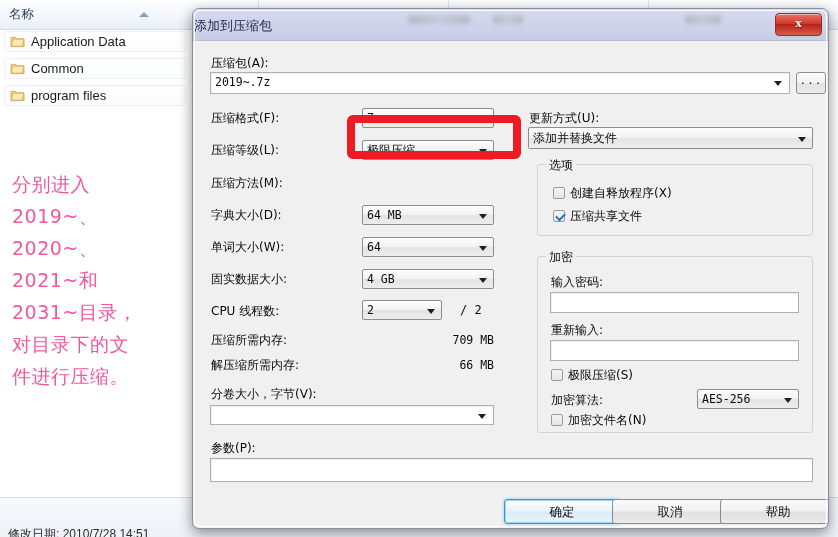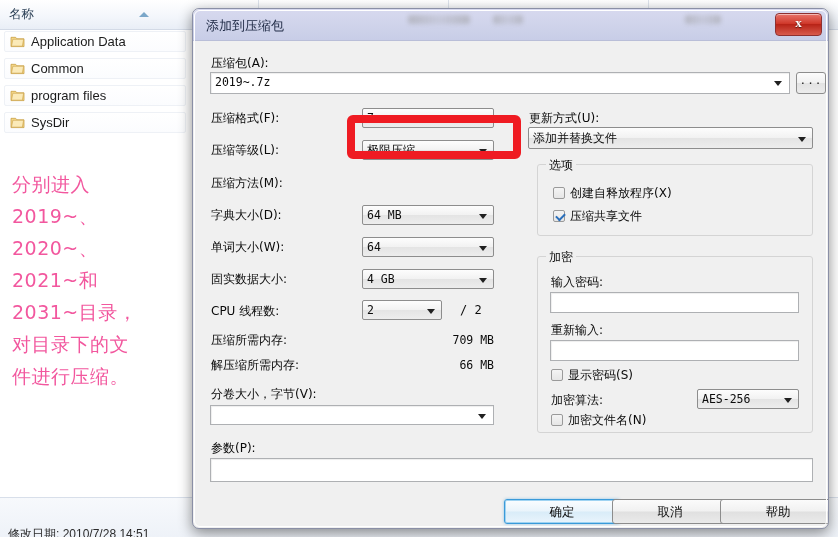--- a/index.html
+++ b/index.html
@@ -74,21 +74,21 @@
     border-radius:6px;pointer-events:none;z-index:30;
   }
   .titlebar{
     position:absolute;left:0;top:0;width:100%;height:32px;
     background:linear-gradient(#d7d9ef,#cfd3ea 55%,#c8cde7);
     border-bottom:1px solid #b9bed8;
     border-radius:6px 6px 0 0;
     box-sizing:border-box;
   }
   .titlebar .ttl{
-    position:absolute;left:13px;top:8px;font-size:13px;color:#1c2742;
+    position:absolute;left:1px;top:8px;font-size:13px;color:#1c2742;
     font-family:"DejaVu Sans","Liberation Sans",sans-serif;
   }
   .blur-ghost{
     position:absolute;top:6px;height:9px;border-radius:3px;
     background:linear-gradient(90deg,rgba(150,150,150,.45),rgba(150,150,150,.18),rgba(150,150,150,.45));
     filter:blur(2px);
   }
   .btn-close{
     position:absolute;right:6px;top:4px;width:45px;height:21px;
     border:1px solid #8e3030;border-radius:4px;
@@ -239,27 +239,20 @@
         <path d="M3 4.6h11.6l-1.4 7.4H1.5z" fill="#fbeab8" stroke="#c59a3d" stroke-width="0.6"></path>
       </svg>
       <div class="lbl">Common</div>
     </div>
     <div class="ex-row">
       <svg class="folder-ic" viewBox="0 0 16 14">
         <path d="M1 2.5h5l1.4 1.6H15v8.4H1z" fill="#f5d98b" stroke="#c59a3d" stroke-width="0.8"></path>
         <path d="M3 4.6h11.6l-1.4 7.4H1.5z" fill="#fbeab8" stroke="#c59a3d" stroke-width="0.6"></path>
       </svg>
       <div class="lbl">program files</div>
-    </div>
-    <div class="ex-row">
-      <svg class="folder-ic" viewBox="0 0 16 14">
-        <path d="M1 2.5h5l1.4 1.6H15v8.4H1z" fill="#f5d98b" stroke="#c59a3d" stroke-width="0.8"></path>
-        <path d="M3 4.6h11.6l-1.4 7.4H1.5z" fill="#fbeab8" stroke="#c59a3d" stroke-width="0.6"></path>
-      </svg>
-      <div class="lbl">SysDir</div>
     </div>
   </div>
 
   <div id="annotation" style="color: rgb(242, 87, 158);">分别进入
 2019~、
 2020~、
 2021~和
 2031~目录，
 对目录下的文
 件进行压缩。</div>
@@ -378,21 +371,21 @@
       <div class="val"></div>
     </div>
 
     <div class="lab lab-cjk" style="left:355px;top:281px">重新输入:</div>
     <div class="txtbox" style="left:354px;top:299px;width:249px;height:21px">
       <div class="val"></div>
     </div>
 
     <div class="chk" style="left:355px;top:327px">
       <div class="box"></div>
-      <div class="ctxt">显示密码(S)</div>
+      <div class="ctxt">极限压缩(S)</div>
     </div>
 
     <div class="lab lab-cjk" style="left:355px;top:351px">加密算法:</div>
     <div class="combo" style="left:501px;top:348px;width:102px">
       <div class="val">AES-256</div>
       <div class="arr"></div>
     </div>
 
     <div class="chk" style="left:355px;top:372px">
       <div class="box"></div>

